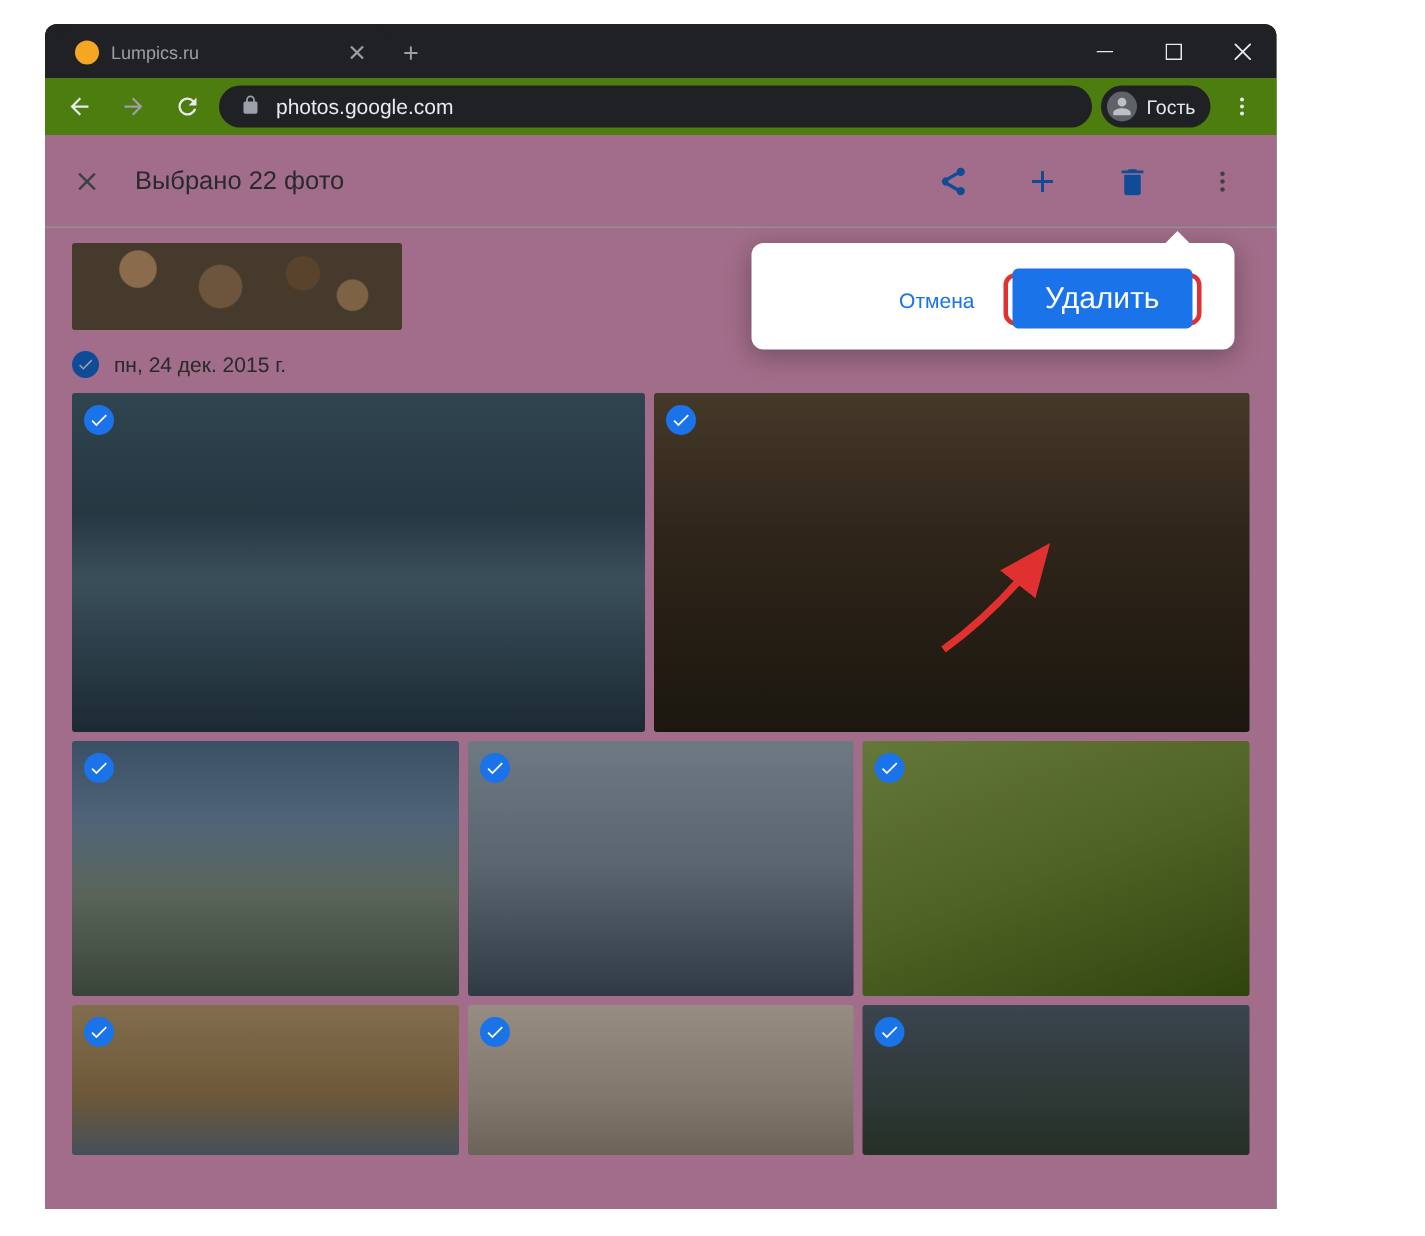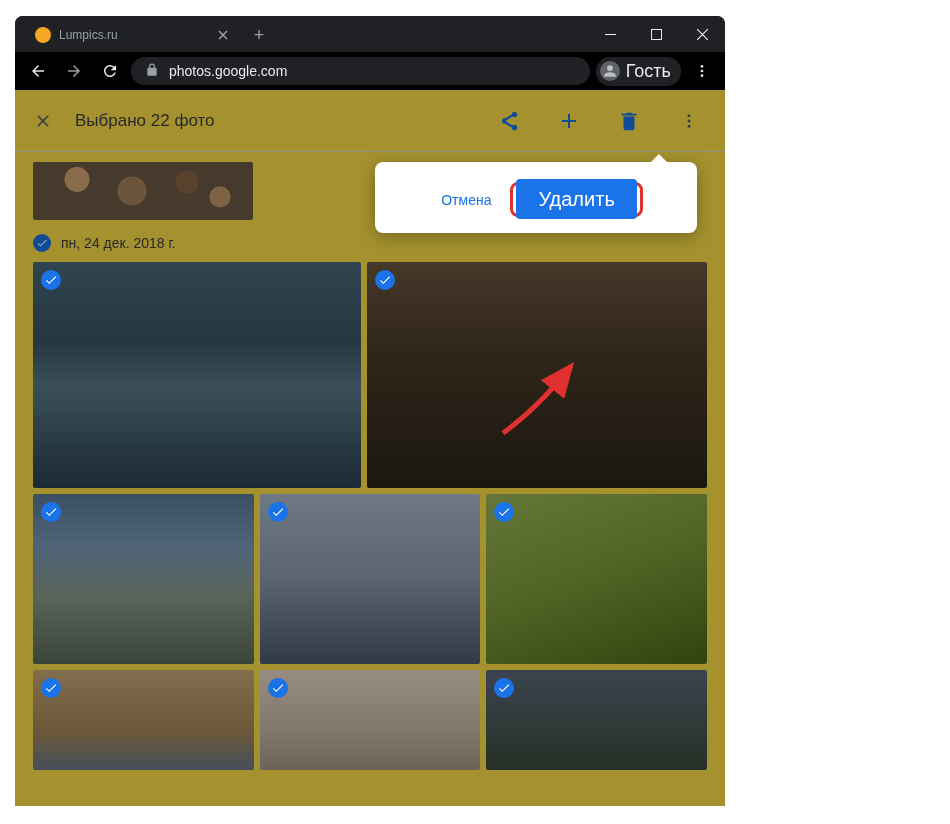--- a/index.html
+++ b/index.html
@@ -1,45 +1,45 @@
 <!DOCTYPE html>
 <html><head>
 <meta charset="utf-8">
 <style>
 * { margin:0; padding:0; box-sizing:border-box; font-family:Arial,sans-serif; }
 body { width:950px; height:824px; background:#fff; overflow:hidden; position:relative; }
 
 
-.window-frame { position:absolute; top:16px; left:15px; width:710px; height:790px; background:#202124; border-radius:8px 8px 0 0; overflow:hidden; }
+.window-frame { position:absolute; top:16px; left:30px; width:821px; height:790px; background:#202124; border-radius:8px 8px 0 0; overflow:hidden; }
 
 
 .titlebar { height:36px; background:#202124; display:flex; align-items:flex-end; }
 .tabs { display:flex; height:34px; align-items:center; padding-left:8px; flex:1; }
 .tab { display:flex; align-items:center; height:34px; padding:0 12px; width:220px; background:#35363a; border-radius:8px 8px 0 0; margin-right:2px; color:#e8eaed; font-size:12px; position:relative; }
 .tab-inactive { background:#202124; color:#9aa0a6; }
 .tab-favicon { width:16px; height:16px; border-radius:50%; margin-right:8px; flex-shrink:0; }
 .tab-title { flex:1; white-space:nowrap; overflow:hidden; text-overflow:ellipsis; }
 .tab-close { width:16px; height:16px; color:#9aa0a6; margin-left:8px; display:flex; align-items:center; justify-content:center; }
 .new-tab { width:28px; height:28px; color:#9aa0a6; display:flex; align-items:center; justify-content:center; font-size:18px; }
 .win-controls { display:flex; align-items:center; height:36px; }
 .win-btn { width:46px; height:30px; color:#e8eaed; display:flex; align-items:center; justify-content:center; }
 
 
-.toolbar { height:38px; background:#000000; display:flex; align-items:center; padding:0 8px; gap:6px; }
+.toolbar { height:38px; background:#4d7c0f; display:flex; align-items:center; padding:0 8px; gap:6px; }
 .nav-btn { width:30px; height:30px; color:#9aa0a6; display:flex; align-items:center; justify-content:center; border-radius:50%; }
 .nav-btn.enabled { color:#e8eaed; }
 .addr { flex:1; height:28px; background:#202124; border-radius:14px; display:flex; align-items:center; padding:0 14px; color:#e8eaed; font-size:14px; gap:10px; }
 .addr-lock { color:#9aa0a6; }
 .addr-text { flex:1; color:#e8eaed; }
-.profile { display:flex; align-items:center; gap:6px; background:#202124; border-radius:14px; padding:4px 10px 4px 4px; color:#e8eaed; font-size:18px; }
+.profile { display:flex; align-items:center; gap:6px; background:#202124; border-radius:14px; padding:4px 10px 4px 4px; color:#e8eaed; font-size:13px; }
 .profile-avatar { width:20px; height:20px; border-radius:50%; background:#5f6368; display:flex; align-items:center; justify-content:center; }
 .menu-dots { width:30px; height:30px; color:#e8eaed; display:flex; align-items:center; justify-content:center; }
 
 
-.content { position:relative; height:716px; background:#fde047; }
+.content { position:relative; height:716px; background:#f9a8d4; }
 
 .sel-bar { height:62px; display:flex; align-items:center; padding:0 16px; gap:20px; border-bottom:1px solid #e0e0e0; }
 .sel-close { width:24px; height:24px; display:flex; align-items:center; justify-content:center; color:#5f6368; }
 .sel-title { flex:1; font-size:17px; color:#3c4043; }
 .sel-action { width:40px; height:40px; display:flex; align-items:center; justify-content:center; color:#1a73e8; }
 
 
 .grid-area { padding:10px 18px; position:relative; }
 .row-partial { margin-bottom:14px; }
 .partial-thumb { width:220px; height:58px; background:linear-gradient(135deg,#8a7050,#c9a878 40%,#6b5540); border-radius:2px; position:relative; }
@@ -62,21 +62,21 @@
 .img-light { width:277px; height:100px; background:linear-gradient(180deg,#e8d8c8 0%,#c8b8a8 60%,#a89888 100%); }
 .img-storm { width:277px; height:100px; background:linear-gradient(180deg,#5a6a7a 0%,#4a5a5a 50%,#3a4a3a 100%); }
 
 
 .dim { position:absolute; inset:0; background:rgba(0,0,0,0.35); pointer-events:none; }
 
 
 .popover { position:absolute; top:72px; right:28px; width:322px; background:#fff; border-radius:8px; box-shadow:0 4px 18px rgba(0,0,0,0.3); padding:20px 22px 16px; z-index:10; }
 .popover::before { content:''; position:absolute; top:-8px; right:30px; width:0; height:0; border-left:8px solid transparent; border-right:8px solid transparent; border-bottom:8px solid #fff; }
 .popover-text { font-size:14px; color:#5f6368; line-height:1.5; margin-bottom:18px; }
-.popover-actions { display:flex; justify-content:center; gap:7px; align-items:center; }
+.popover-actions { display:flex; justify-content:flex-end; gap:7px; align-items:center; }
 .btn-cancel { color:#1a73e8; font-size:14px; padding:8px 12px; font-weight:500; }
 .btn-confirm { background:#1a73e8; color:#fff; font-size:20px; padding:9px 22px; border-radius:4px; font-weight:500; }
 .btn-highlight { border:3px solid #e03030; border-radius:8px; padding:3px; display:inline-block; }
 
 
 .arrow { position:absolute; top:258px; right:132px; z-index:11; pointer-events:none; }
 </style>
 </head>
 <body>
 
@@ -189,21 +189,21 @@
     <div class="grid-area">
       <div class="row-partial">
         <div class="partial-thumb stones"></div>
       </div>
       <div class="date-label">
         <span class="date-check">
             <svg width="12" height="12" viewBox="0 0 24 24" fill="currentColor">
               <path d="M9 16.2 4.8 12l-1.4 1.4L9 19 21 7l-1.4-1.4z"></path>
             </svg>
           </span>
-        <span>пн, 24 дек. 2018 г.</span>
+        <span>пн, 24 дек. 2015 г.</span>
       </div>
 
       <div class="row">
         <div class="thumb img-boats">
           <span class="thumb-check">
               <svg viewBox="0 0 24 24" fill="currentColor">
                 <path d="M9 16.2 4.8 12l-1.4 1.4L9 19 21 7l-1.4-1.4z"></path>
               </svg>
             </span>
         </div>

